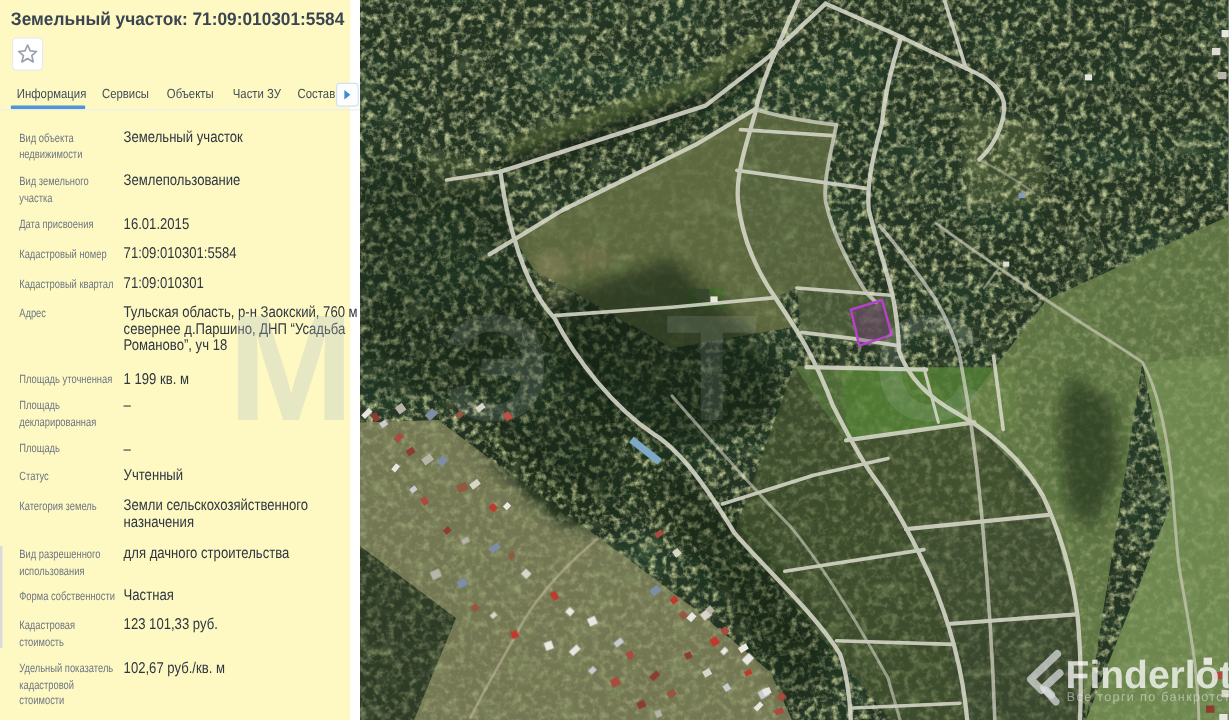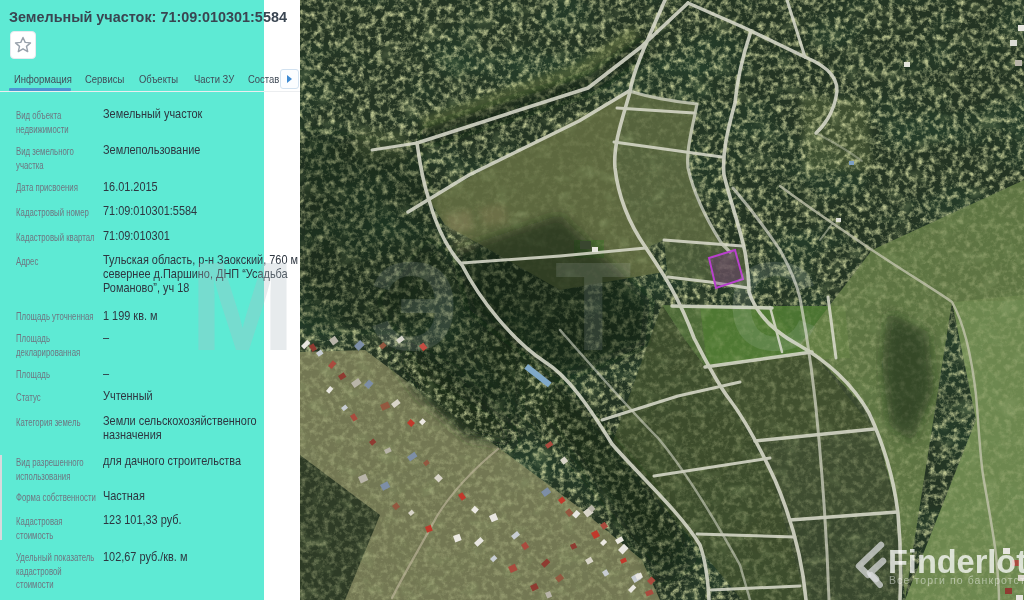--- a/index.html
+++ b/index.html
@@ -1,18 +1,18 @@
 <!DOCTYPE html>
 <html><head>
 <meta charset="utf-8">
 <style>
   html,body{margin:0;padding:0;}
   body{width:1024px;height:600px;overflow:hidden;position:relative;
        font-family:"Liberation Sans",sans-serif;background:#fff;}
-  #panel{position:absolute;left:0;top:0;width:264px;height:600px;background:#5eead4;z-index:2;}
+  #panel{position:absolute;left:0;top:0;width:292px;height:600px;background:#fef9c3;z-index:2;}
   #title{position:absolute;left:9px;top:8px;font-size:15px;font-weight:700;color:#3a4551;white-space:nowrap;transform:scaleX(0.96);transform-origin:0 0;}
   #star{position:absolute;left:10px;top:31px;width:24px;height:26px;border:1px solid #e7eaee;border-radius:4px;background:#fff;}
   #tabs{position:absolute;left:0;top:73px;width:300px;height:14px;font-size:11px;color:#424c58;padding-left:13px;}
   .tab{position:absolute;top:0;white-space:nowrap;transform:scaleX(0.86);transform-origin:0 0;}
   #tabline{position:absolute;left:9px;top:88px;width:62px;height:2.5px;background:#4d96d2;border-radius:1px;}
   #divider{position:absolute;left:0;top:90.5px;width:300px;height:1px;background:#eceef0;}
   #morebtn{position:absolute;left:280px;top:69px;width:17px;height:18px;border:1px solid #d2e2f0;border-radius:3px;background:#fbfdff;}
   #morebtn:after{content:"";position:absolute;left:6px;top:5px;border-left:5px solid #3f8ad1;border-top:4px solid transparent;border-bottom:4px solid transparent;}
   .lbl{position:absolute;left:16px;font-size:10px;line-height:13.5px;color:#6e7681;white-space:nowrap;transform:scaleX(0.78);transform-origin:0 0;}
   .val{position:absolute;left:103px;font-size:13px;line-height:14px;color:#2e3640;white-space:nowrap;transform:scaleX(0.84);transform-origin:0 0;}

